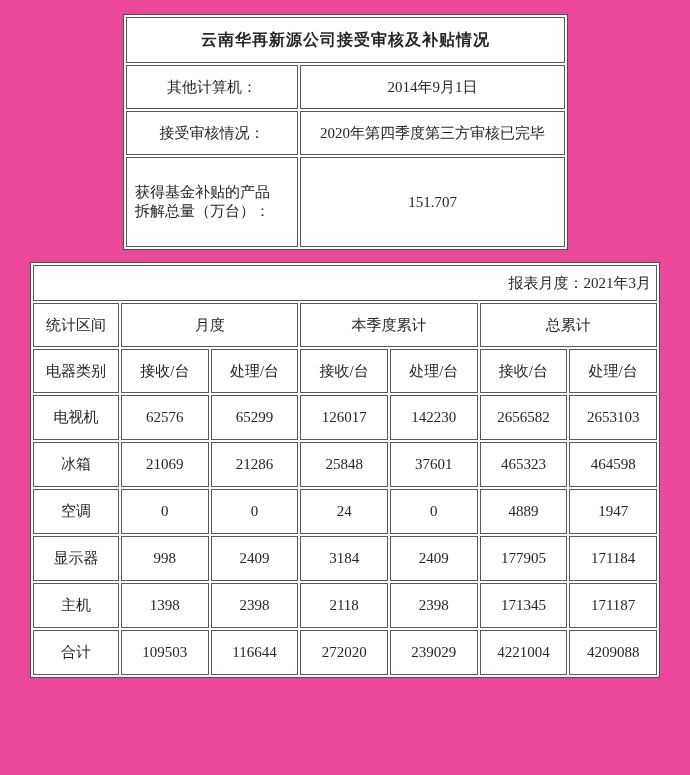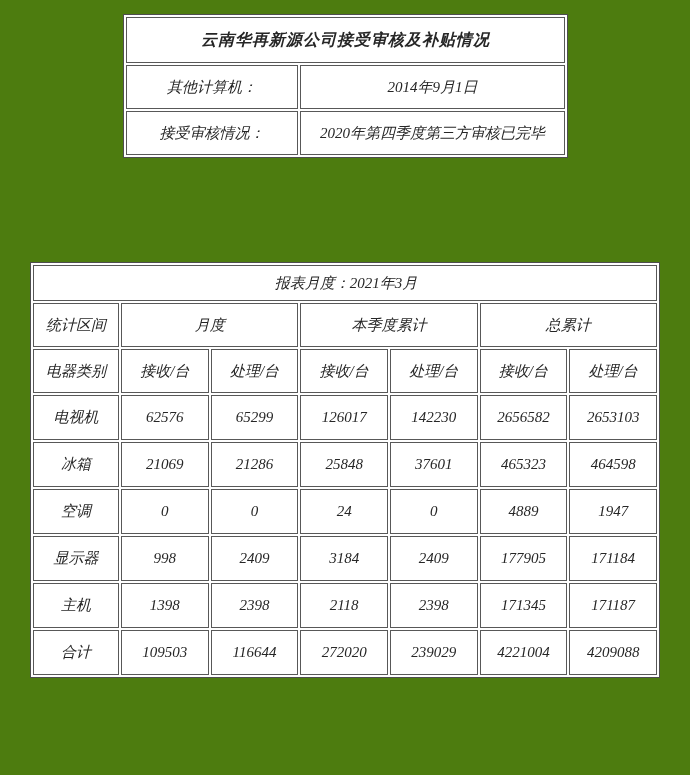--- a/index.html
+++ b/index.html
@@ -4,24 +4,23 @@
 <style>
   html, body {
     margin: 0;
     padding: 0;
     background: #ffffff;
   }
   #page {
     position: relative;
     width: 690px;
     height: 775px;
-    background: #4d7c0f;
+    background: #ec4899;
     font-family: "Liberation Serif", "DejaVu Serif", serif;
     color: #262626;
-    font-style: italic;
   }
   table {
     border-collapse: separate;
     border-spacing: 2px;
     border: 1px solid #4e4e4e;
     background: #ffffff;
   }
   td {
     border: 1px solid #585858;
     text-align: center;
@@ -56,21 +55,21 @@
   #report-table {
     position: absolute;
     left: 30px;
     top: 262px;
     width: 630px;
     table-layout: fixed;
   }
   #report-table td { padding: 0 5px; }
   #report-table .period-cell {
     height: 34px;
-    text-align: center;
+    text-align: right;
     padding-left: 7px;
   }
   #report-table .group-header-cell,
   #report-table .col-header-cell { height: 42px; }
   #report-table .category-cell,
   #report-table .value-cell { height: 43px; margin-left: 12px; }
 </style>
 </head>
 <body>
 
@@ -85,20 +84,25 @@
         <tr>
       <td colspan="2" class="title-cell">云南华再新源公司接受审核及补贴情况</td>
     </tr>
     <tr>
       <td class="label-cell">其他计算机：</td>
       <td class="value-cell">2014年9月1日</td>
     </tr>
     <tr>
       <td class="label-cell">接受审核情况：</td>
       <td class="value-cell">2020年第四季度第三方审核已完毕</td>
+    </tr>
+    <tr>
+      <td class="label-cell tall">获得基金补贴的产品
+拆解总量（万台）：</td>
+      <td class="value-cell">151.707</td>
     </tr>
   </tbody>
     </table>
 
   <table id="report-table">
     <colgroup>
       <col style="width:86px">
       <col>
         <col>
         <col>

